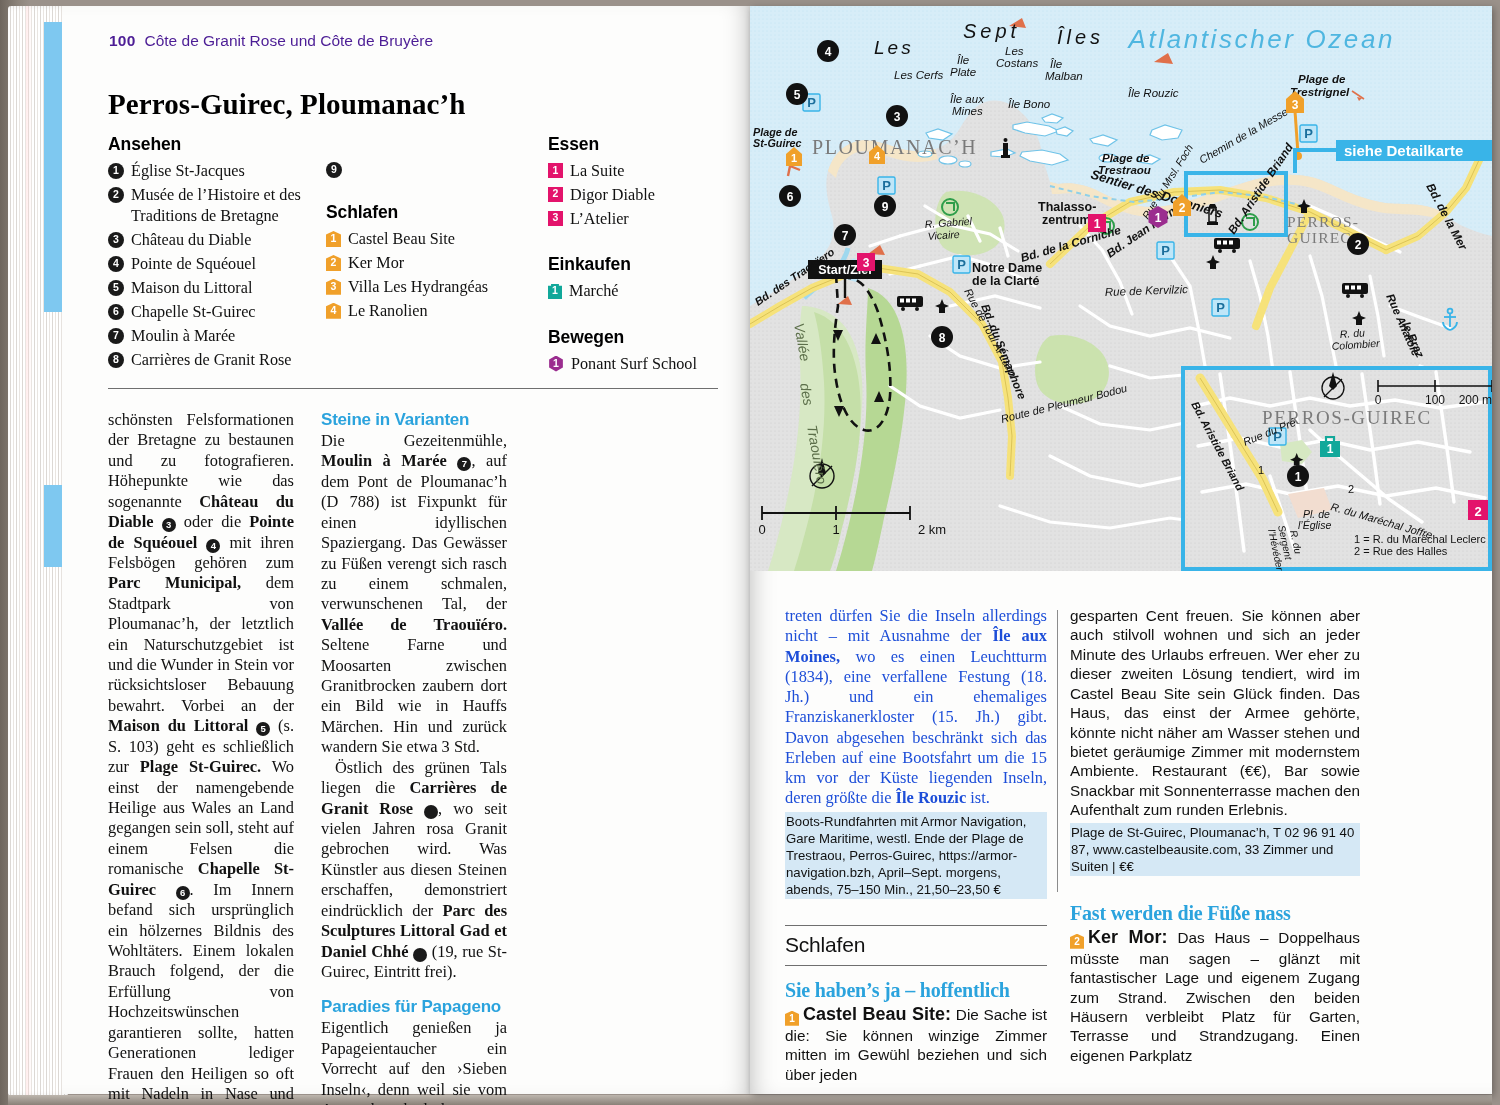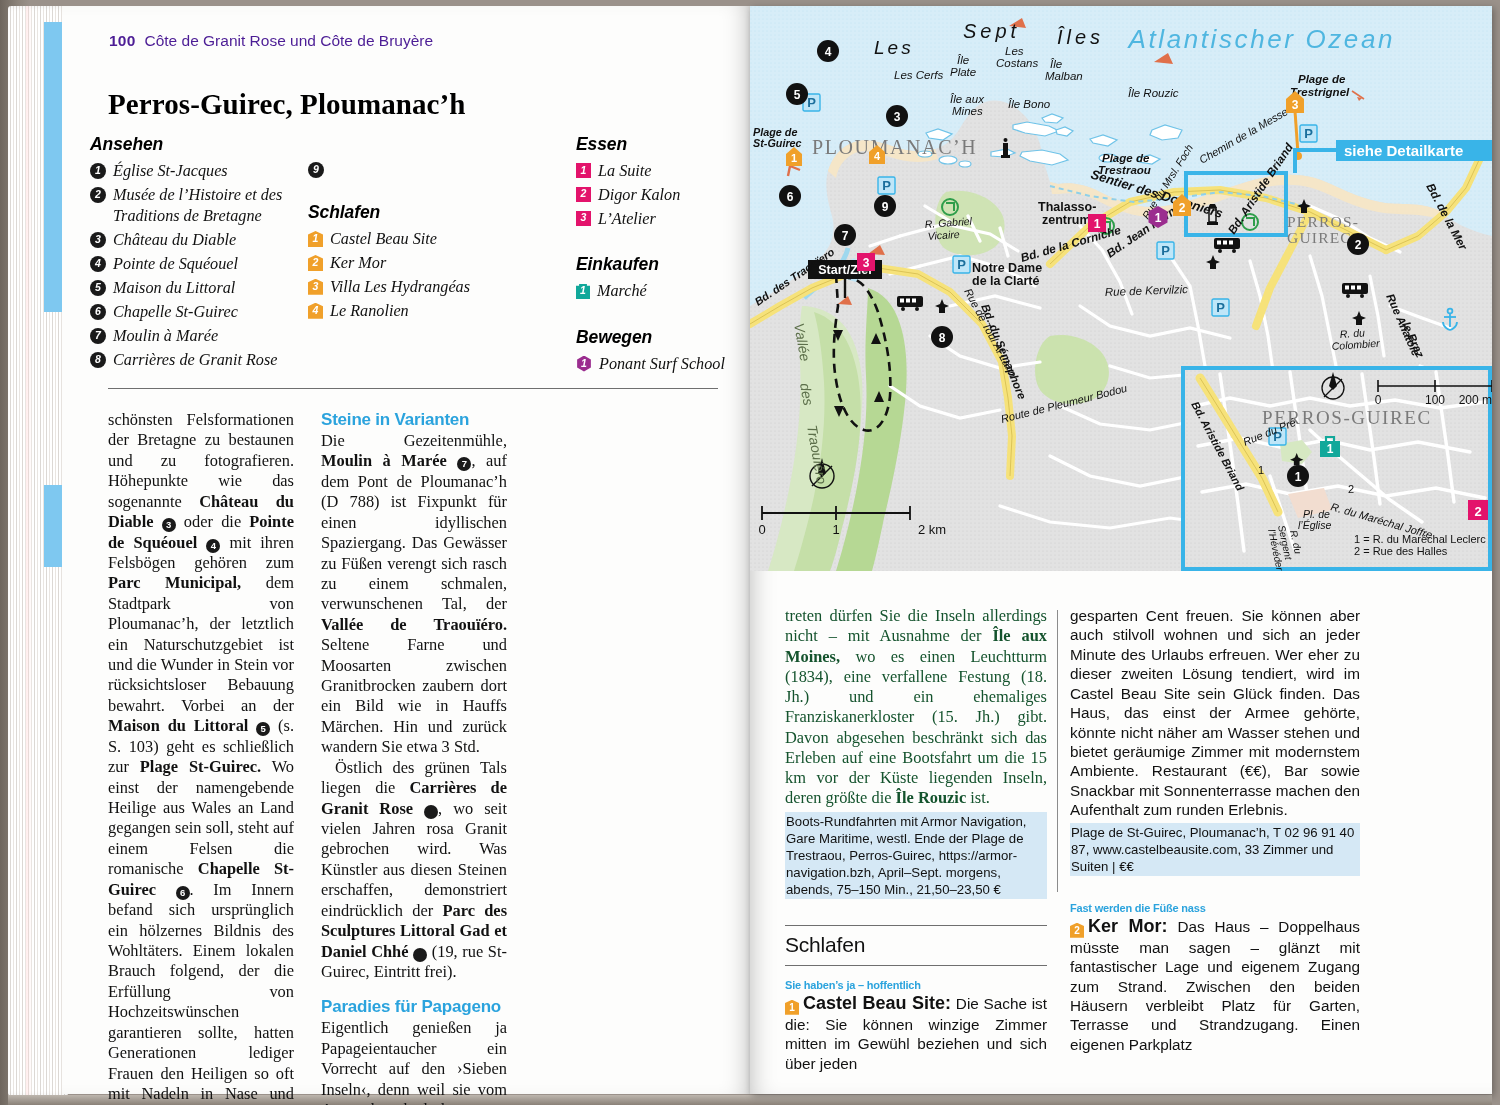--- a/index.html
+++ b/index.html
@@ -55,25 +55,25 @@
     font-family:"Liberation Sans", sans-serif; font-size:15.5px; color:#4c1d95;
   }
   .running-head .folio { font-weight:bold; margin-right:9px; letter-spacing:.2px; }
 
   .place-title {
     position:absolute; left:46px; top:82px;
     font-family:Liberation Serif, serif; font-weight:bold;
     font-size:29px; letter-spacing:.1px; color:#000;
   }
 
-  .legend { position:absolute; left:28px; top:128px; width:610px; height:240px;font-style:italic; }
+  .legend { position:absolute; left:46px; top:128px; width:610px; height:240px; }
   .legend-col { position:absolute; top:0; }
   .lc1 { left:0;   width:218px; }
   .lc2 { left:218px; width:215px; }
-  .lc3 { left:440px; width:175px;margin-left:46px; }
+  .lc3 { left:440px; width:175px; }
 
   .legend-head {
     font-family:"Liberation Sans", sans-serif; font-weight:bold;
     font-size:17.5px; color:#000; margin-bottom:6px; letter-spacing:-.1px;
   }
   .legend-head.spaced { margin-top:24px; }
 
   .lrow { display:flex; align-items:flex-start; margin-bottom:2.5px; line-height:1.32; }
   .lrow .lbl { font-size:16.2px; color:#111; }
   .lrow .lbl .cont { display:block; }
@@ -143,21 +143,21 @@
   .rcol { position:absolute; top:0; width:262px; }
   .rcol-1 { left:0; }
   .rcol-2 { left:285px; width:290px; }
   .col-divider {
     position:absolute; left:272px; top:4px; width:0; height:282px;
     border-left:1px solid #8c8c8c;
   }
 
   .p-serif {
     font-family:"Liberation Serif", serif; font-size:16.4px;
-    line-height:1.235; color:#14532d; text-align:justify;
+    line-height:1.235; color:#1d4ed8; text-align:justify;
     hyphens:auto; -webkit-hyphens:auto;
   }
   .p-sans {
     font-family:"Liberation Sans", sans-serif; font-size:15.3px;
     line-height:1.27; color:#111; text-align:justify;
     hyphens:auto; -webkit-hyphens:auto;
   }
   .info-box {
     font-family:"Liberation Sans", sans-serif; font-size:13.2px;
     line-height:1.29; color:#111; background:#d5e8f5;
@@ -165,22 +165,22 @@
   }
 
   .sec-wrap { margin-top:26px; }
   .sec-rule-top { border-top:1.2px solid #6f6f6f; }
   .sec-rule-bot { border-top:1.2px solid #6f6f6f; }
   .sec-title {
     font-family:"Liberation Sans", sans-serif; font-size:21px;
     color:#111; padding:7px 0 8px 0; letter-spacing:-.2px;
   }
   .teaser {
-    font-family:Liberation Sans, sans-serif; font-weight:bold;
-    font-size:11px; color:#2ba3dd; margin:13px 0 1px 0; letter-spacing:-.2px;
+    font-family:Liberation Serif, serif; font-weight:bold;
+    font-size:20px; color:#2ba3dd; margin:13px 0 1px 0; letter-spacing:-.2px;
   }
   .listing-name {
     font-family:"Liberation Sans", sans-serif; font-weight:bold; font-size:18px;
   }
   .inline-mk {
     display:inline-block; vertical-align:-2px; margin-right:4px;
     width:14px; height:15px; background:#f0a02a; color:#fff;
     font-family:"Liberation Sans", sans-serif; font-weight:bold;
     font-size:10px; line-height:15px; text-align:center;
     clip-path: polygon(50% 0%, 100% 22%, 100% 100%, 0% 100%, 0% 22%);
@@ -268,21 +268,21 @@
       </div>
 
       <div class="legend-col lc3">
         <div class="legend-head">Essen</div>
         <div class="lrow">
             <span class="mk mk-eat">1</span>
             <span class="lbl">La Suite</span>
           </div>
         <div class="lrow">
             <span class="mk mk-eat">2</span>
-            <span class="lbl">Digor Kalon</span>
+            <span class="lbl">Digor Diable</span>
           </div>
         <div class="lrow">
             <span class="mk mk-eat">3</span>
             <span class="lbl">L’Atelier</span>
           </div>
 
         <div class="legend-head spaced">Einkaufen</div>
         <div class="lrow">
             <span class="mk mk-shop">1</span>
             <span class="lbl">Marché</span>

